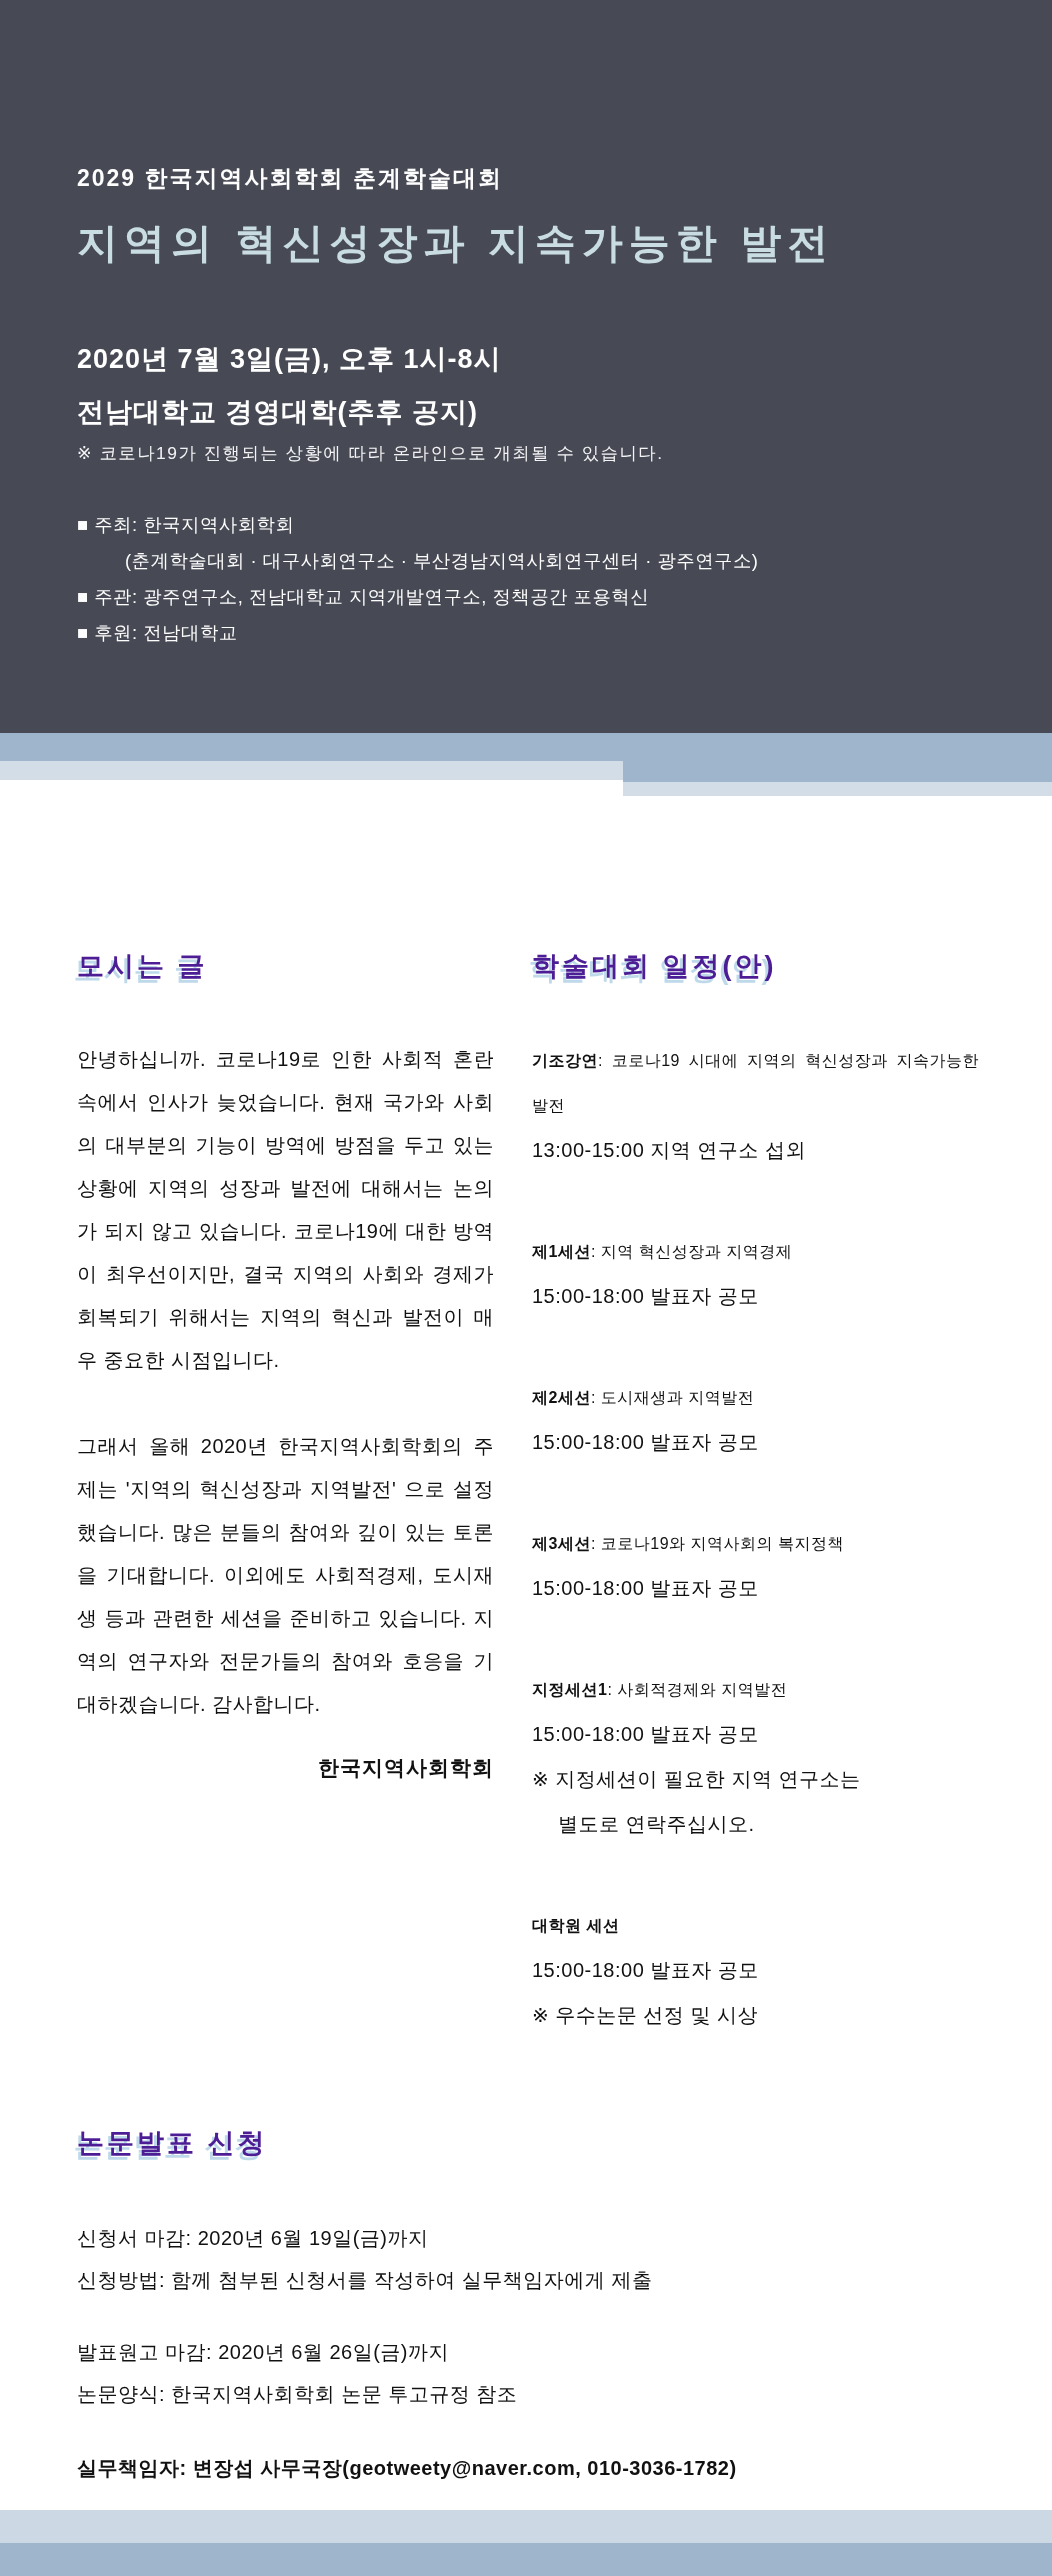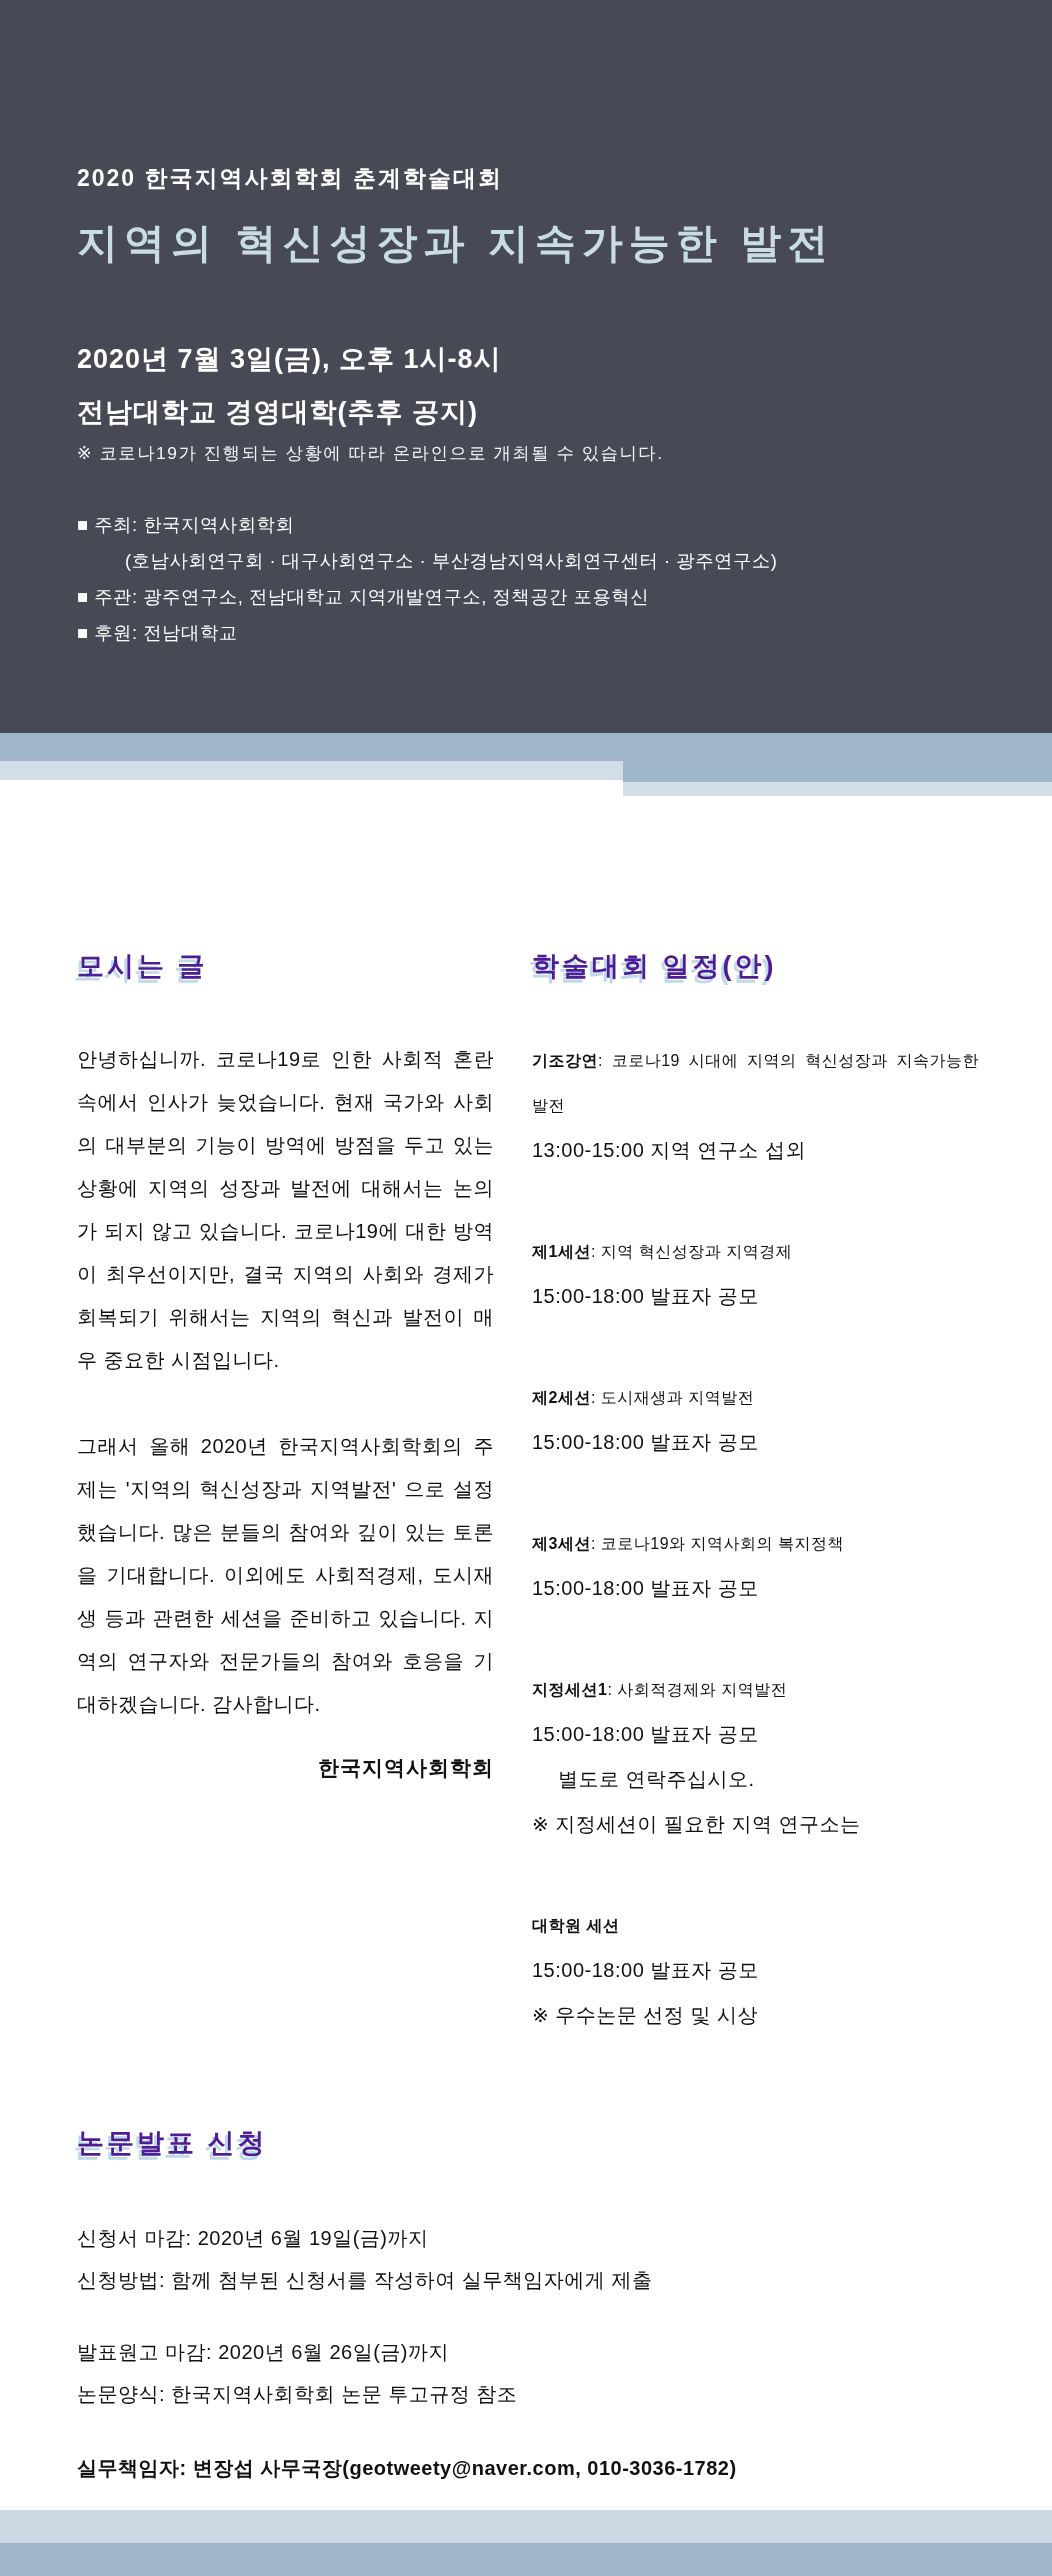--- a/index.html
+++ b/index.html
@@ -137,28 +137,28 @@
   
   .bottom-light  { position: absolute; left: 0; bottom: 33px; width: 100%; height: 33px; background: #ccd8e3; }
   .bottom-medium { position: absolute; left: 0; bottom: 0;    width: 100%; height: 33px; background: #9fb5cb; }
 </style>
 </head>
 <body>
 
 <div class="page">
 
   <header class="hero">
-    <div class="event-label">2020 한국지역사회학회 춘계학술대회</div>
+    <div class="event-label">2029 한국지역사회학회 춘계학술대회</div>
     <h1 class="main-title">지역의 혁신성장과 지속가능한 발전</h1>
     <div class="date-line">2020년 7월 3일(금), 오후 1시-8시</div>
     <div class="venue-line">전남대학교 경영대학(추후 공지)</div>
     <div class="notice-line">※ 코로나19가 진행되는 상황에 따라 온라인으로 개최될 수 있습니다.</div>
     <ul class="org-list">
       <li>■ 주최: 한국지역사회학회</li>
-      <li class="indent">(호남사회연구회 · 대구사회연구소 · 부산경남지역사회연구센터 · 광주연구소)</li>
+      <li class="indent">(춘계학술대회 · 대구사회연구소 · 부산경남지역사회연구센터 · 광주연구소)</li>
       <li>■ 주관: 광주연구소, 전남대학교 지역개발연구소, 정책공간 포용혁신</li>
       <li>■ 후원: 전남대학교</li>
     </ul>
   </header>
 
   <div class="band-zone">
     <div class="band band-ml"></div>
     <div class="band band-ll"></div>
     <div class="band band-mr"></div>
     <div class="band band-lr"></div>
@@ -193,22 +193,22 @@
         </div>
 
         <div class="sched-item">
           <div class="sched-title"><span class="b">제3세션</span><span>: 코로나19와 지역사회의 복지정책</span></div>
           <div class="sched-time">15:00-18:00  발표자 공모</div>
         </div>
 
         <div class="sched-item">
           <div class="sched-title"><span class="b">지정세션1</span><span>: 사회적경제와 지역발전</span></div>
           <div class="sched-time">15:00-18:00  발표자 공모</div>
+          <div class="sched-note">※ 지정세션이 필요한 지역 연구소는</div>
           <div class="sched-note sched-note-indent">별도로 연락주십시오.</div>
-          <div class="sched-note">※ 지정세션이 필요한 지역 연구소는</div>
         </div>
 
         <div class="sched-item">
           <div class="sched-title"><span class="b">대학원 세션</span></div>
           <div class="sched-time">15:00-18:00 발표자 공모</div>
           <div class="sched-note">※ 우수논문 선정 및 시상</div>
         </div>
       </section>
 
     </div>

